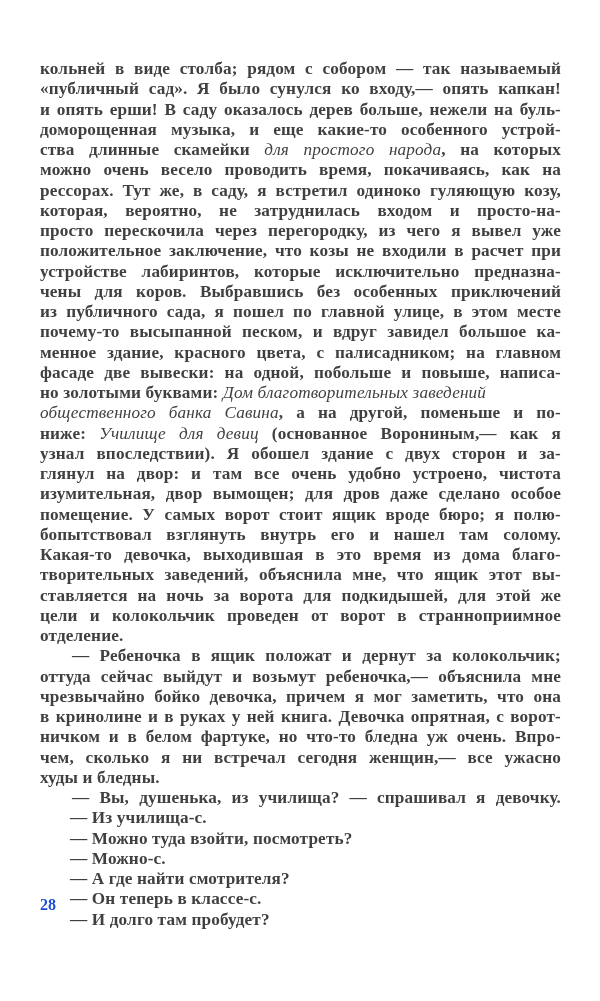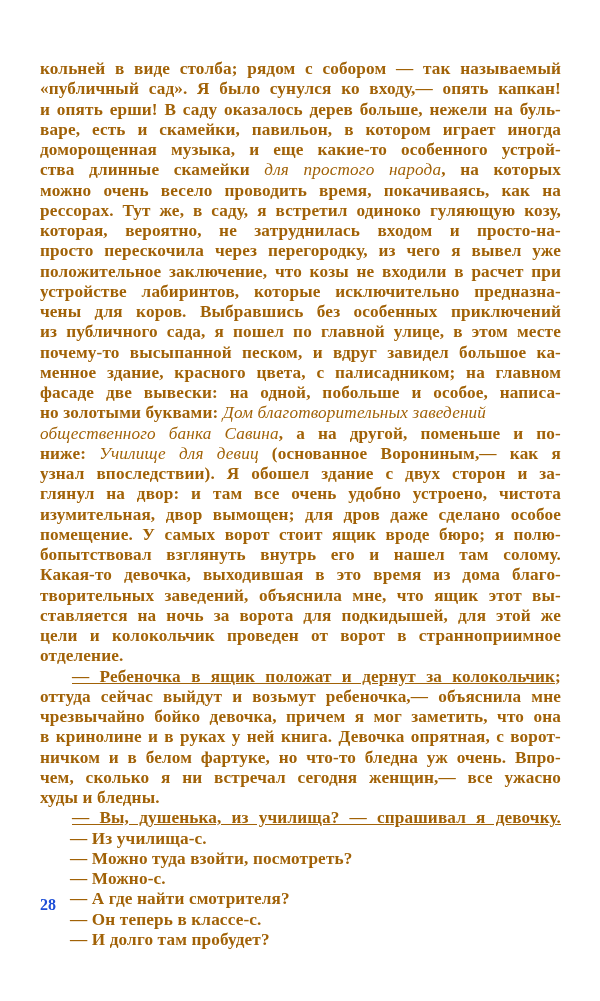--- a/index.html
+++ b/index.html
@@ -1,56 +1,55 @@
 <!DOCTYPE html>
 <html><head>
 <meta charset="utf-8">
 <style>
   html, body { margin: 0; padding: 0; background: #ffffff; }
   body { width: 600px; height: 1001px; position: relative; overflow: hidden; }
   .page {
     position: absolute; left: 40px; top: 59px; width: 521px;
     font-family: "Liberation Serif", serif;
-    font-size: 17.2px; line-height: 20.25px; color: #a16207;
+    font-size: 17.2px; line-height: 20.25px; color: #404040;
     font-weight: bold; letter-spacing: 0.15px;
   }
   .line {
     display: block; height: 20.25px; white-space: nowrap;
     text-align: justify; text-align-last: justify;
   }
   .line.last { text-align-last: left; }
-  .line.indent { padding-left: 32px; text-decoration: underline; }
+  .line.indent { padding-left: 32px; }
   .line.dlg { padding-left: 30px; text-align-last: left; }
   .it { font-style: italic; font-weight: normal; margin-top: 28px; }
   .pagenum {
     position: absolute; left: 40px; top: 896px;
     font-family: "Liberation Serif", serif; font-size: 16px; font-weight: bold; color: #1d4ed8;
   }
 </style>
 </head>
 <body>
 
 <div class="page" id="page">
     <span class="line">кольней в виде столба; рядом с собором — так называемый</span>
     <span class="line">«публичный сад». Я было сунулся ко входу,— опять капкан!</span>
     <span class="line">и опять ерши! В саду оказалось дерев больше, нежели на буль-</span>
-    <span class="line">варе, есть и скамейки, павильон, в котором играет иногда</span>
     <span class="line">доморощенная музыка, и еще какие-то особенного устрой-</span>
     <span class="line"><span>ства длинные скамейки </span><span class="it">для простого народа</span><span>, на которых</span></span>
     <span class="line">можно очень весело проводить время, покачиваясь, как на</span>
     <span class="line">рессорах. Тут же, в саду, я встретил одиноко гуляющую козу,</span>
     <span class="line">которая, вероятно, не затруднилась входом и просто-на-</span>
     <span class="line">просто перескочила через перегородку, из чего я вывел уже</span>
     <span class="line">положительное заключение, что козы не входили в расчет при</span>
     <span class="line">устройстве лабиринтов, которые исключительно предназна-</span>
     <span class="line">чены для коров. Выбравшись без особенных приключений</span>
     <span class="line">из публичного сада, я пошел по главной улице, в этом месте</span>
     <span class="line">почему-то высыпанной песком, и вдруг завидел большое ка-</span>
     <span class="line">менное здание, красного цвета, с палисадником; на главном</span>
-    <span class="line">фасаде две вывески: на одной, побольше и особое, написа-</span>
+    <span class="line">фасаде две вывески: на одной, побольше и повыше, написа-</span>
     <span class="line last"><span>но золотыми буквами: </span><span class="it">Дом благотворительных заведений</span></span>
     <span class="line"><span class="it">общественного банка Савина</span><span>, а на другой, поменьше и по-</span></span>
     <span class="line"><span>ниже: </span><span class="it">Училище для девиц</span><span> (основанное Ворониным,— как я</span></span>
     <span class="line">узнал впоследствии). Я обошел здание с двух сторон и за-</span>
     <span class="line">глянул на двор: и там все очень удобно устроено, чистота</span>
     <span class="line">изумительная, двор вымощен; для дров даже сделано особое</span>
     <span class="line">помещение. У самых ворот стоит ящик вроде бюро; я полю-</span>
     <span class="line">бопытствовал взглянуть внутрь его и нашел там солому.</span>
     <span class="line">Какая-то девочка, выходившая в это время из дома благо-</span>
     <span class="line">творительных заведений, объяснила мне, что ящик этот вы-</span>

